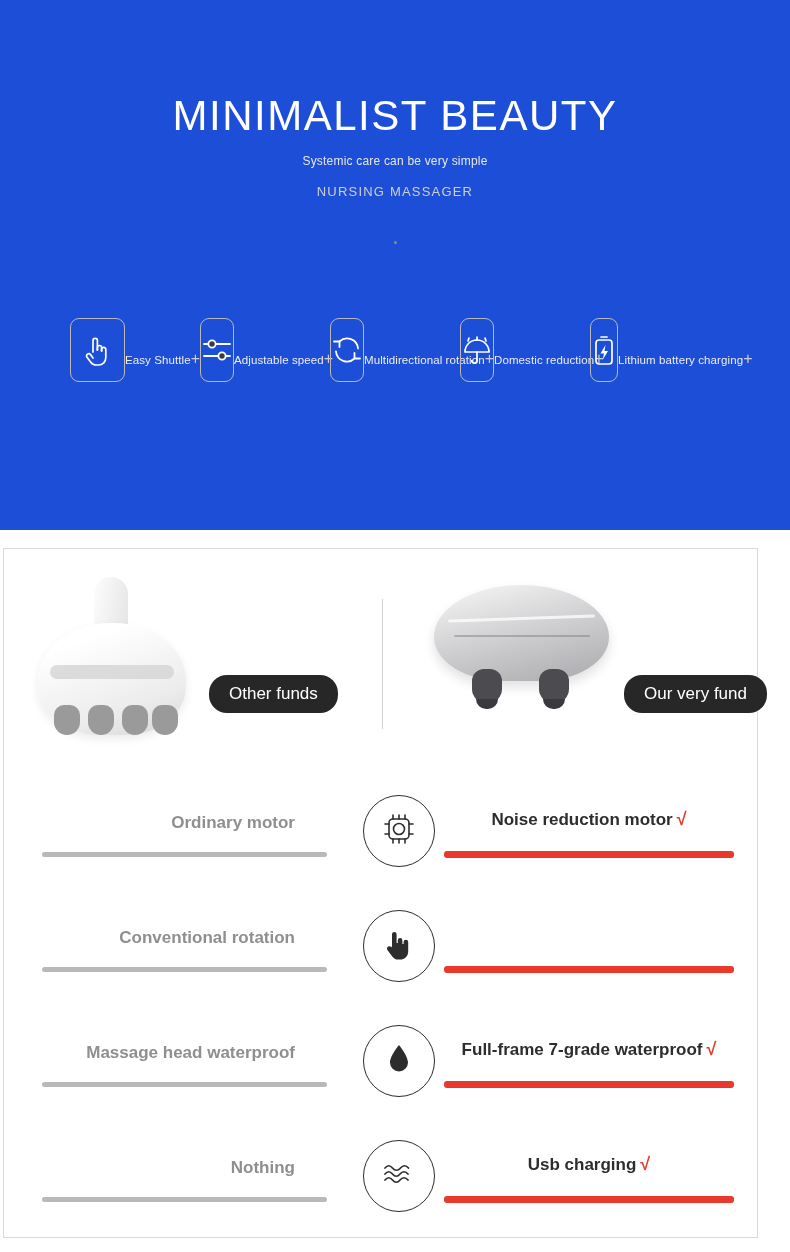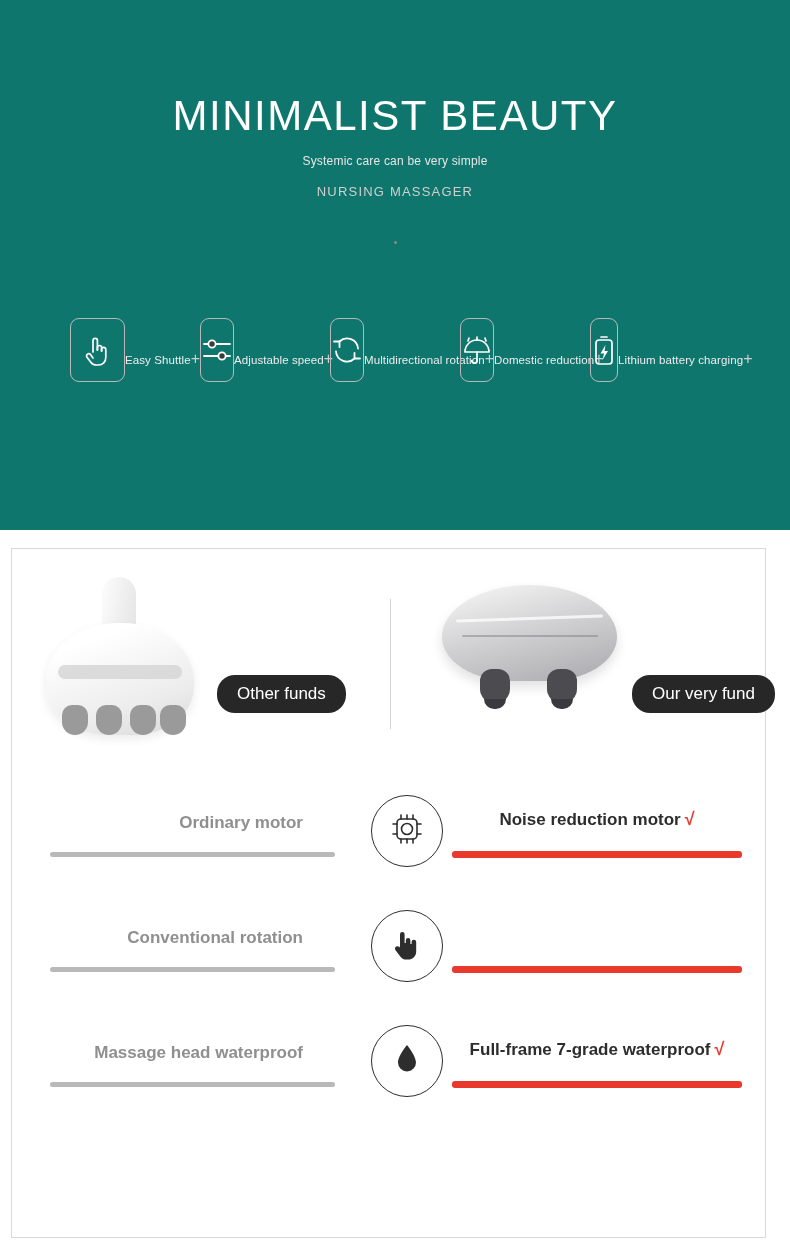--- a/index.html
+++ b/index.html
@@ -10,21 +10,21 @@
     font-family: "Liberation Sans", sans-serif;
     overflow: hidden;
   }
   .page { position: relative; width: 790px; height: 1252px; }
 
   
   .hero {
     position: relative;
     width: 790px;
     height: 530px;
-    background: #0f766e;
+    background: #1d4ed8;
     overflow: hidden;
   }
   .hero-title {
     text-align: center;
     color: #ffffff;
     font-size: 42px;
     letter-spacing: 1.5px;
     font-weight: 400;
     margin-top: 92px;
   }
@@ -84,21 +84,21 @@
   .feature-plus {
     margin-top: 18px;
     color: #cfcfcf;
     font-size: 16px;
     line-height: 1;
   }
 
   
   .compare {
     position: absolute;
-    left: 11px; top: 548px;
+    left: 3px; top: 548px;
     width: 755px;
     height: 690px;
     border: 1px solid #d9d9d9;
     background: #fff;
   }
 
   .compare-top {
     position: relative;
     height: 228px;
   }
@@ -419,17 +419,34 @@
               <path d="M13 3C13 3 4 14 4 20.5A9 9 0 0 0 22 20.5C22 14 13 3 13 3z"></path>
             </svg>
           </span>
         </div>
         <div class="row-right-text">
           <span>Full-frame 7-grade waterproof</span><span class="chk">√</span>
         </div>
         <div class="bar-right"></div>
       </div>
 
+      <div class="row">
+        <div class="row-left-text">Nothing</div>
+        <div class="bar-left"></div>
+        <div class="circ">
+          <span>
+            <svg width="40" height="30" viewBox="0 0 40 30" fill="none" stroke="#2d2d2d" stroke-width="1.7" stroke-linecap="round">
+              <path d="M6 9c2.5-3 5-3 7.5 0S19 12 21.5 9 27 6 29.5 9"></path>
+              <path d="M6 15c2.5-3 5-3 7.5 0s5 3 7.5 0 5.5-3 8 0"></path>
+              <path d="M6 21c2.5-3 5-3 7.5 0s5 3 7.5 0 5.5-3 8 0"></path>
+            </svg>
+          </span>
+        </div>
+        <div class="row-right-text">
+          <span>Usb charging</span><span class="chk">√</span>
+        </div>
+        <div class="bar-right"></div>
+      </div>
 
     </div>
   </div>
 
 </div>
 
 </body></html>

